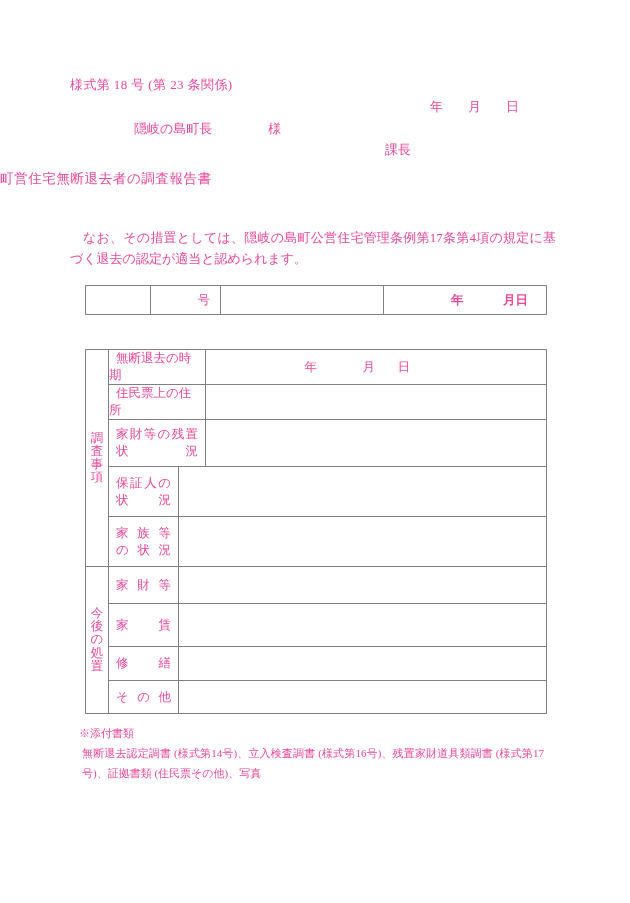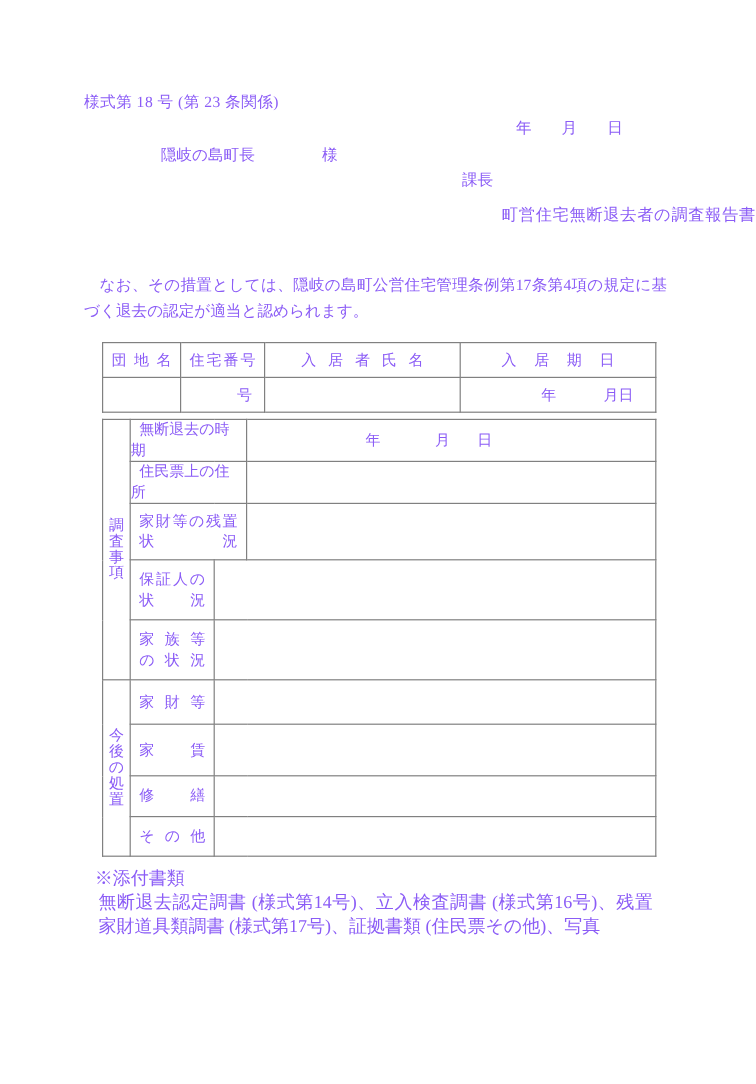--- a/index.html
+++ b/index.html
@@ -7,21 +7,21 @@
     margin: 0;
     padding: 0;
     background: #ffffff;
   }
   .page {
     position: relative;
     width: 630px;
     height: 903px;
     background: #ffffff;
     font-family: "Liberation Serif", "DejaVu Serif", serif;
-    color: #8b5cf6;
+    color: #ec4899;
     overflow: hidden;
     box-sizing: border-box;
   }
 
   
   .form-no {
     position: absolute;
     left: 70px;
     top: 76px;
     font-size: 13px;
@@ -55,21 +55,21 @@
     left: 385px;
     top: 141px;
     font-size: 13px;
     white-space: nowrap;
   }
   .doc-title {
     position: absolute;
     left: 0;
     right: 0;
     top: 170px;
-    text-align: right;
+    text-align: left;
     font-size: 13.5px;
     letter-spacing: 0.6px;
   }
 
   
   .para {
     position: absolute;
     left: 70px;
     width: 486px;
     font-size: 13px;
@@ -144,38 +144,39 @@
     padding-right: 60px;
   }
   .ymd span { display: inline-block; }
   .ymd .y { width: 58px; }
   .ymd .m { width: 58px; }
 
   .ymd-right {
     display: block;
     text-align: right;
     padding-right: 18px;
+    font-weight: bold;
   }
   .ymd-right span { display: inline-block; }
   .ymd-right .y { width: 52px; }
   .ymd-right .m { width: 52px; }
 
   .go-right {
     display: block;
     text-align: right;
     padding-right: 10px;
   }
 
   
   .notes {
     position: absolute;
     left: 70px;
     top: 723px;
     width: 500px;
-    font-size: 15px;
+    font-size: 11px;
     line-height: 20px;
   }
   .notes .n-title { margin-left: 9px; }
   .notes .n-body {
     margin-left: 12px;
     width: 462px;
     text-align: justify;
   }
 </style>
 </head>
@@ -201,34 +202,20 @@
 
   <table class="tbl tbl-resident">
     <colgroup>
       <col style="width:65px">
       <col style="width:70px">
       <col style="width:163px">
       <col style="width:163px">
     </colgroup>
     <tbody>
       <tr>
-        <td>
-          <span class="spread">団地名</span>
-        </td>
-        <td>
-          <span class="spread">住宅番号</span>
-        </td>
-        <td>
-          <span class="spread" style="padding:0 30px">入居者氏名</span>
-        </td>
-        <td>
-          <span class="spread" style="padding:0 34px">入居期日</span>
-        </td>
-      </tr>
-      <tr>
         <td></td>
         <td>
           <span class="go-right">号</span>
         </td>
         <td></td>
         <td>
           <span class="ymd-right">
             <span class="y">年</span><span class="m">月</span><span class="d">日</span>
           </span>
         </td>

